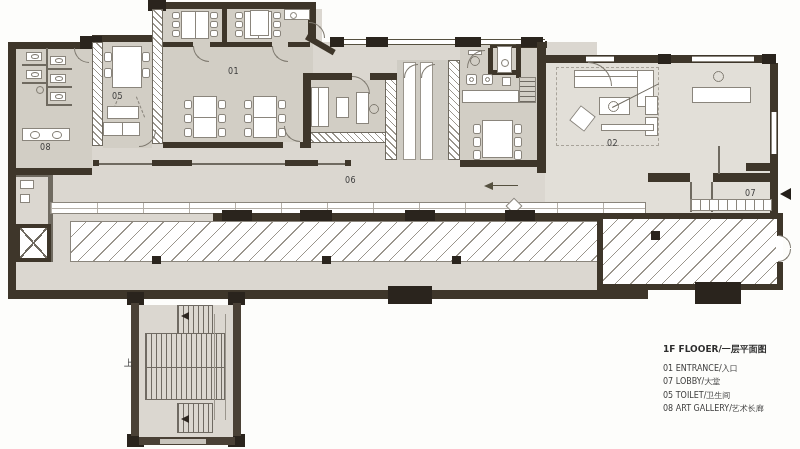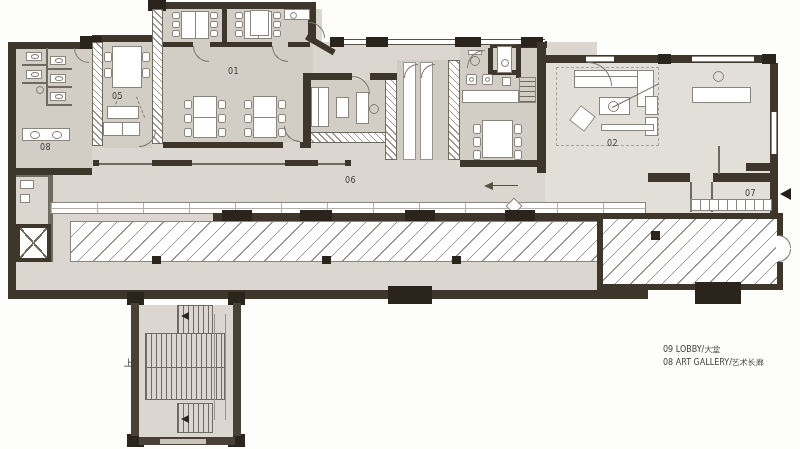--- a/index.html
+++ b/index.html
@@ -308,17 +308,20 @@
 
   <div class="lbl" style="left:228px;top:67px">01</div>
   <div class="lbl" style="left:112px;top:92px">05</div>
   <div class="lbl" style="left:40px;top:143px">08</div>
   <div class="lbl" style="left:345px;top:176px">06</div>
   <div class="lbl" style="left:607px;top:139px">02</div>
   <div class="lbl" style="left:745px;top:189px">07</div>
   <div class="lbl" style="left:124px;top:357px;font-size:9px">上</div>
 
   <div class="legend">
-    <div class="i">09 LOBBY/大堂</div>
+    <div class="t">1F FLOOER/一层平面图</div>
+    <div class="i">01 ENTRANCE/入口</div>
+    <div class="i">07 LOBBY/大堂</div>
+    <div class="i">05 TOILET/卫生间</div>
     <div class="i">08 ART GALLERY/艺术长廊</div>
   </div>
 
 </div>
 
 </body></html>

